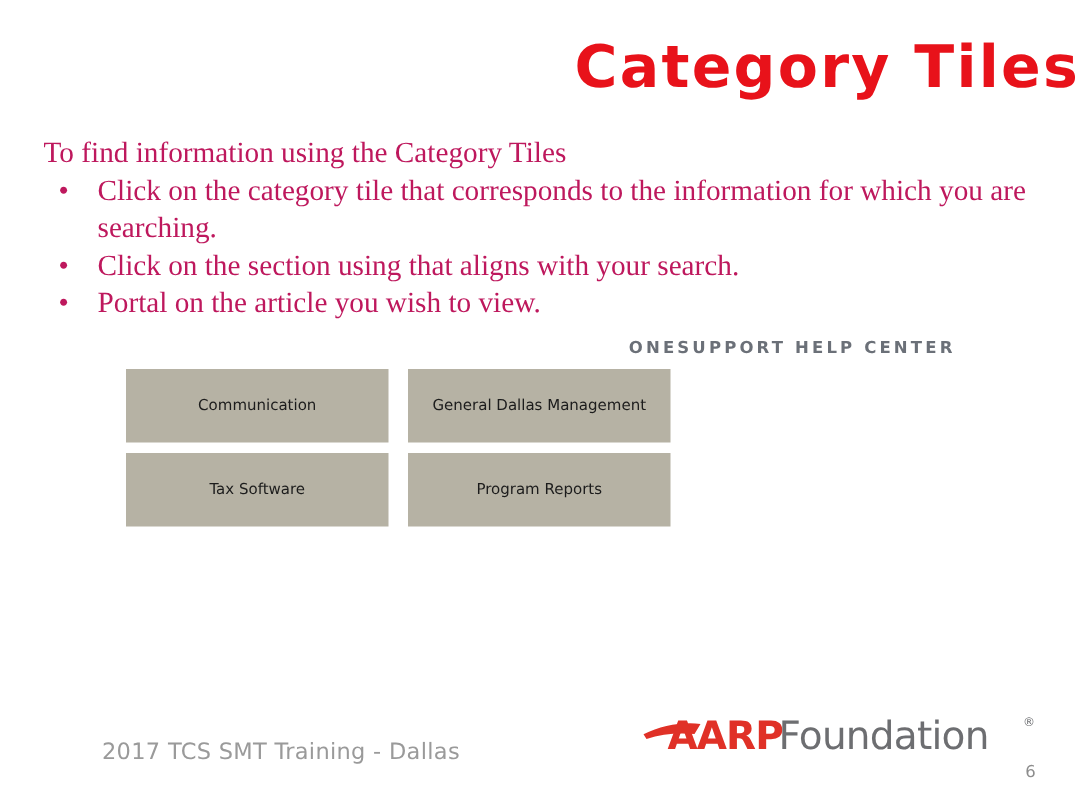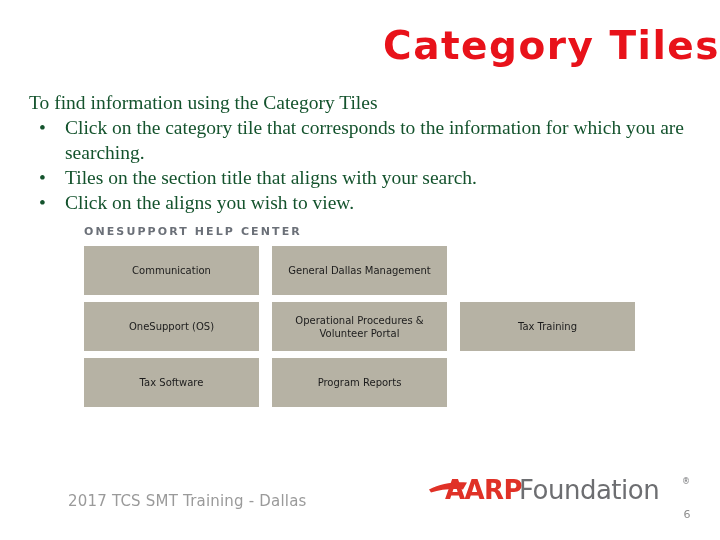--- a/index.html
+++ b/index.html
@@ -34,21 +34,21 @@
 
   
   #body-copy {
     position: absolute;
     left: 29px;
     top: 90px;
     width: 665px;
     font-family: "Liberation Serif", serif;
     font-size: 19.5px;
     line-height: 25px;
-    color: #14532d;
+    color: #be185d;
   }
   #body-copy .lead {
     margin: 0 0 0 0;
   }
   #body-copy ul {
     list-style: none;
     margin: 0;
     padding: 0;
   }
   #body-copy li {
@@ -67,21 +67,21 @@
   
   #tile-panel {
     position: absolute;
     left: 84px;
     top: 224px;
     width: 553px;
     height: 243px;
   }
   #panel-header {
     height: 22px;
-    text-align: left;
+    text-align: right;
     font-family: "DejaVu Sans", sans-serif;
     font-size: 11px;
     font-weight: bold;
     letter-spacing: 2.1px;
     color: #6b7078;
     line-height: 16px;
     white-space: nowrap;
   }
   .tile-row {
     display: flex;
@@ -147,43 +147,38 @@
 
 <div id="body-copy">
   <p class="lead">To find information using the Category Tiles</p>
   <ul>
     <li>
       <span class="bullet">•</span>
       <span>Click on the category tile that corresponds to the information for which you are searching.</span>
     </li>
     <li>
       <span class="bullet">•</span>
-      <span>Tiles on the section title that aligns with your search.</span>
+      <span>Click on the section using that aligns with your search.</span>
     </li>
     <li>
       <span class="bullet">•</span>
-      <span>Click on the aligns you wish to view.</span>
+      <span>Portal on the article you wish to view.</span>
     </li>
   </ul>
 </div>
 
 <div id="tile-panel">
 
   <div id="panel-header">ONESUPPORT HELP CENTER</div>
 
   <div class="tile-row">
     <div class="tile">Communication</div>
     <div class="tile">General Dallas Management</div>
   </div>
 
-  <div class="tile-row">
-    <div class="tile">OneSupport (OS)</div>
-    <div class="tile">Operational Procedures &amp; Volunteer Portal</div>
-    <div class="tile">Tax Training</div>
-  </div>
 
   <div class="tile-row">
     <div class="tile">Tax Software</div>
     <div class="tile">Program Reports</div>
   </div>
 
 
 </div>
 
 <div id="footer-note">2017 TCS SMT Training - Dallas</div>

